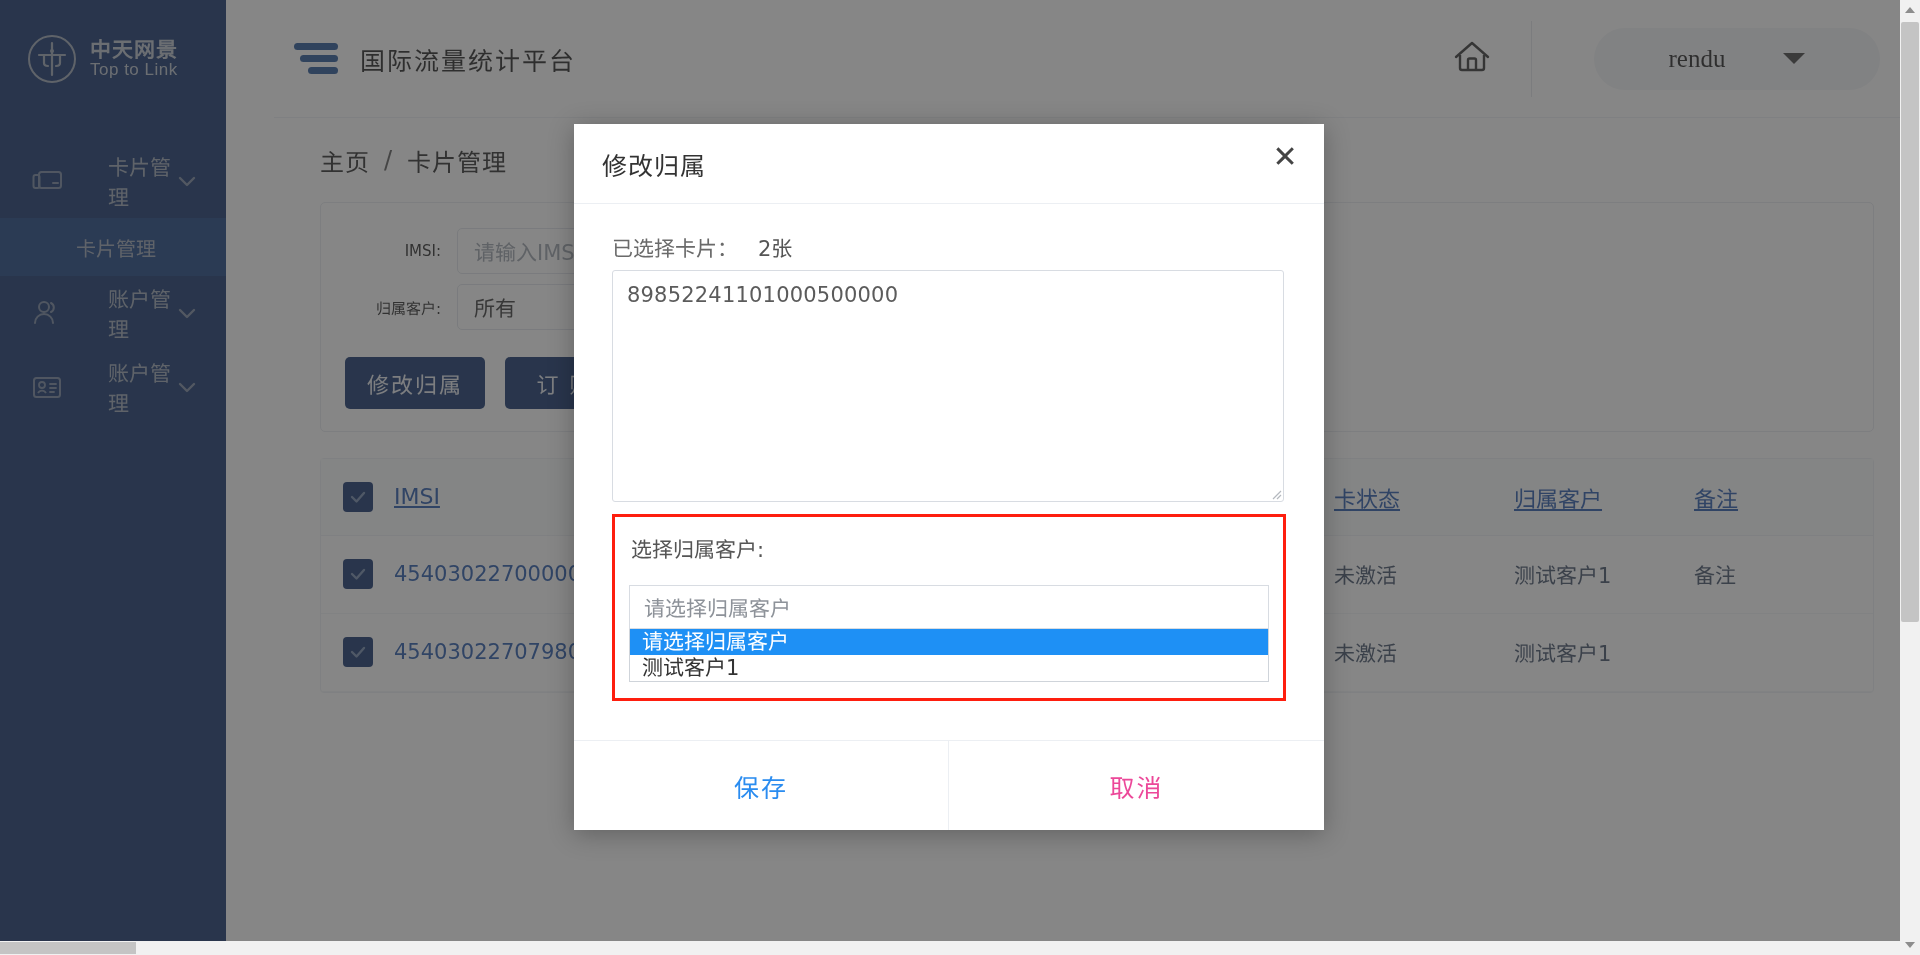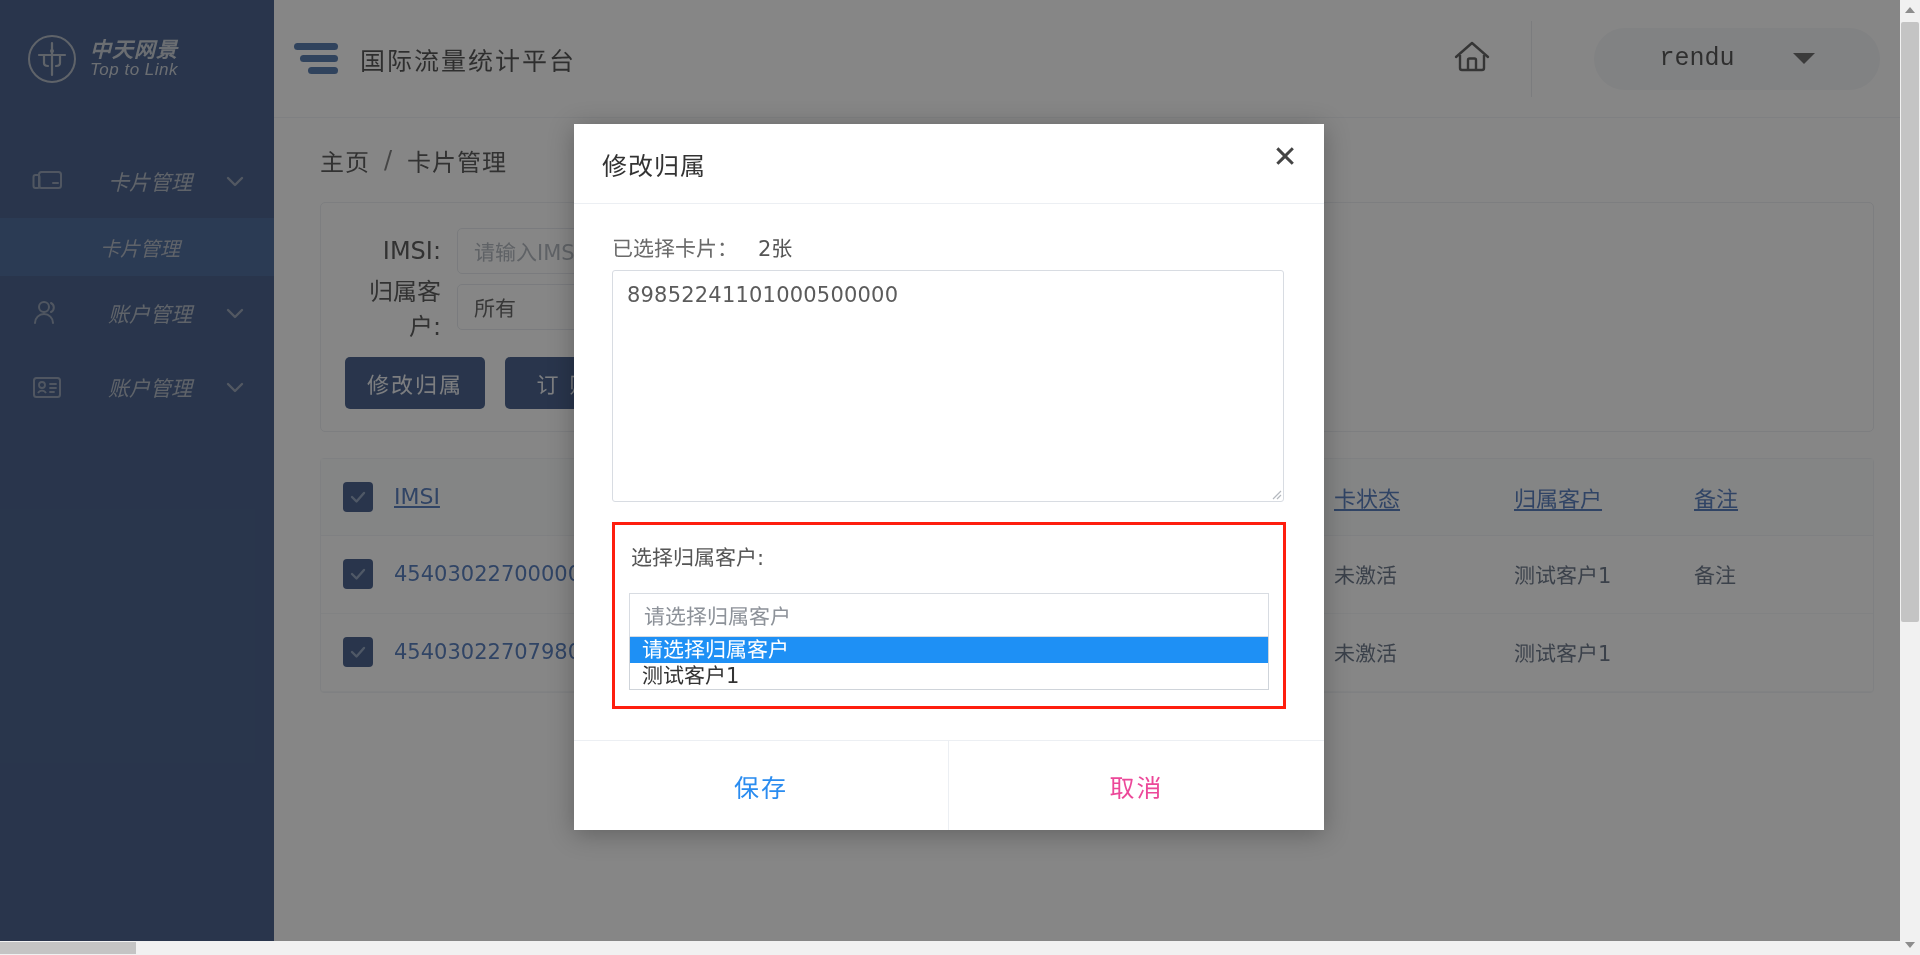--- a/index.html
+++ b/index.html
@@ -9,24 +9,23 @@
     width: 1920px; height: 955px;
     overflow: hidden;
     font-family: "Liberation Sans", "DejaVu Sans", sans-serif;
     background: #ffffff;
   }
   #root { position: relative; width: 1920px; height: 955px; overflow: hidden; }
 
   
   .sidebar {
     position: absolute; left: 0; top: 0;
-    width: 274px; height: 955px;
+    width: 226px; height: 955px;
     background: #0b2c66;
     z-index: 5;
-    font-style: italic;
   }
   .logo-wrap {
     height: 118px; display: flex; align-items: center; padding-left: 26px;
   }
   .logo-mark { width: 52px; height: 52px; flex: 0 0 52px; }
   .logo-text { margin-left: 12px; line-height: 1; }
   .logo-cn {
     font-size: 21px; font-weight: bold; color: #b9c0cb; letter-spacing: 1px;
     font-family: "DejaVu Sans", sans-serif;
   }
@@ -78,42 +77,42 @@
     cursor: pointer;
   }
   .topbar-sep { width: 1px; height: 76px; background: #e2e5ea; margin: 0 0 0 20px; }
   .user-chip {
     margin-left: 62px; margin-right: 40px;
     width: 286px; height: 62px; border-radius: 31px; background: #f2f4f7;
     display: flex; align-items: center; justify-content: center; cursor: pointer;
   }
   .user-chip .uc-name {
     font-size: 25px; color: #1a1a1a; margin-right: 58px;
-    font-family: Liberation Mono, monospace;
+    font-family: Liberation Serif, serif;
   }
   .user-chip .uc-caret { width: 0; height: 0;
     border-left: 11px solid transparent; border-right: 11px solid transparent;
     border-top: 11px solid #3a3a3a; }
 
   .content { padding: 0 46px; }
   .breadcrumb {
     height: 84px; display: flex; align-items: center;
     font-size: 24px; color: #222; letter-spacing: 1px;
     font-family: "DejaVu Sans", sans-serif;
   }
   .breadcrumb .bc-sep { margin: 0 14px; color: #555; }
 
   .filter-panel {
     border: 1px solid #e6e9ee; border-radius: 5px; background: #fff;
     padding: 20px 24px 22px 24px;
   }
   .filter-row { display: flex; align-items: center; height: 56px; }
   .filter-label {
     width: 112px; text-align: right; padding-right: 16px;
-    font-size: 24px; color: #222;
+    font-size: 15px; color: #222;
     font-family: "DejaVu Sans", sans-serif;
   }
   .filter-field {
     width: 520px; height: 46px; border: 1px solid #dfe3e9; border-radius: 5px;
     display: flex; align-items: center; padding: 0 16px;
     font-size: 21px; color: #9aa1ab; background: #fff;
     font-family: "DejaVu Sans", sans-serif;
   }
   .filter-field.value-set { color: #333; }
   .filter-field.wide { width: 720px; }
@@ -188,21 +187,21 @@
     padding: 10px 14px; overflow: hidden; position: relative; background: #fff;
   }
   .iccid-line {
     font-size: 21px; color: #5b5b5b; line-height: 1.42; letter-spacing: .2px;
     font-family: "DejaVu Sans", sans-serif;
   }
   .resize-grip {
     position: absolute; right: 1px; bottom: 1px; width: 14px; height: 14px;
   }
   .cust-block {
-    margin-top: 20px; border: 3px solid #fe1e0e;
+    margin-top: 12px; border: 3px solid #fe1e0e;
     padding: 16px 14px 16px 14px; background: #fff;
   }
   .cust-label {
     font-size: 21px; color: #555; padding-left: 2px;
     font-family: "DejaVu Sans", sans-serif;
   }
   .select-shell { margin-top: 22px; position: relative; }
   .select-box {
     width: 100%; height: 44px; border: 1px solid #d8dce2; background: #fff;
     display: flex; align-items: center; padding: 0 14px;

